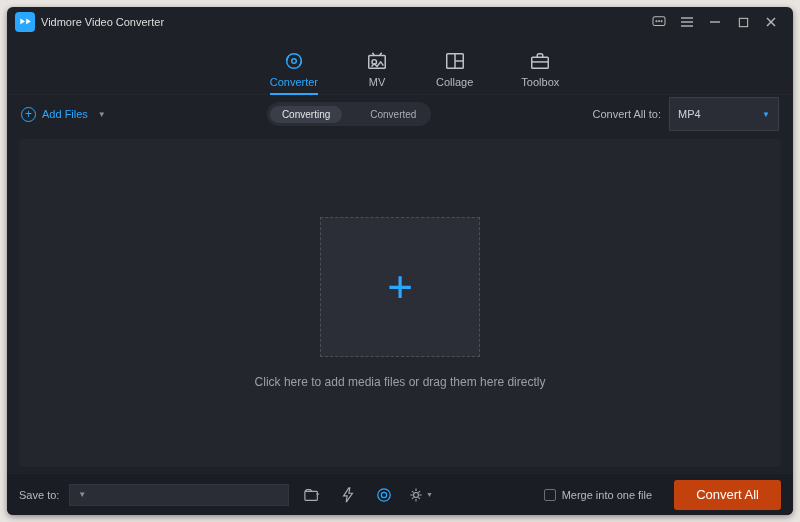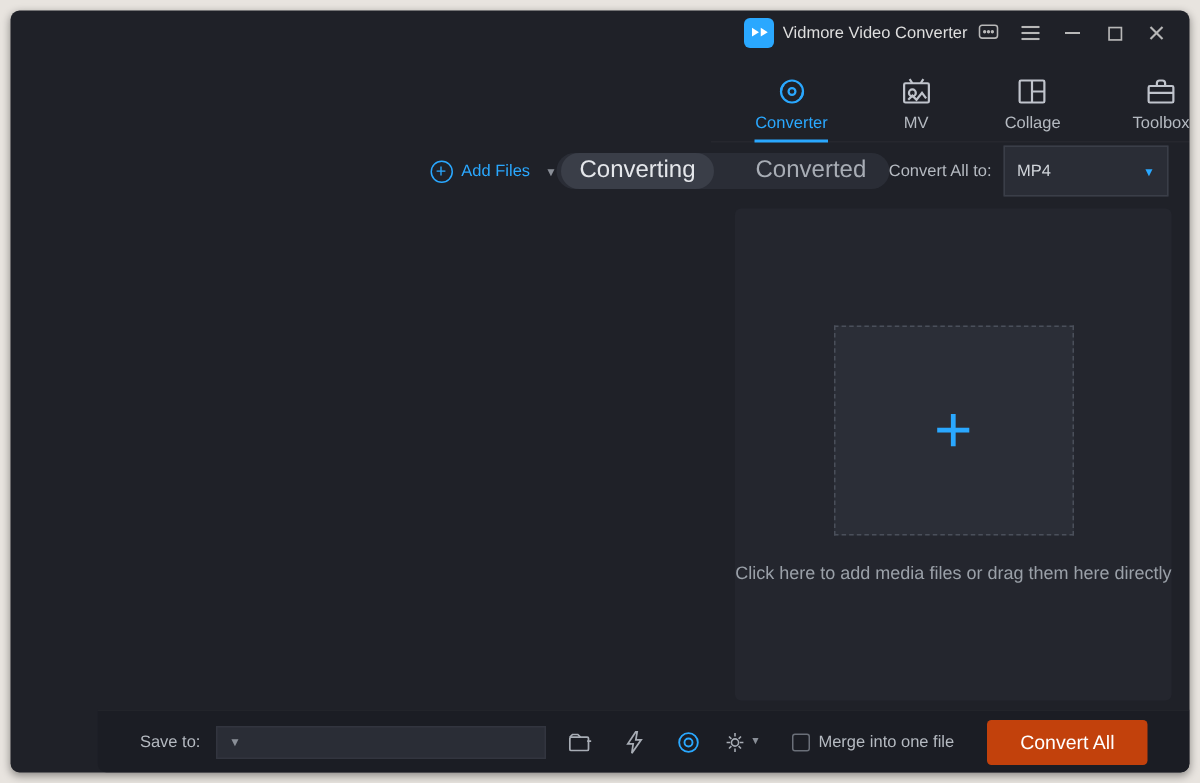--- a/index.html
+++ b/index.html
@@ -14,21 +14,20 @@
     justify-content: center;
   }
   .window {
     width: 786px;
     height: 508px;
     background: #1f2128;
     border-radius: 6px;
     display: flex;
     flex-direction: column;
     box-shadow: 0 2px 6px rgba(0,0,0,0.4);
-    align-items: flex-end;
   }
 
   
   .titlebar {
     height: 30px;
     display: flex;
     align-items: center;
     padding: 0 8px;
     -webkit-app-region: drag;
   }
@@ -95,21 +94,21 @@
     display:flex; align-items:center; justify-content:center;
     font-size:12px; line-height:1;
   }
   .addfiles .caret { margin-left:4px; font-size:8px; color:#8a8f98; }
   .segctrl {
     margin: 0 auto;
     display:flex; align-items:center;
     background:#2a2d36; border-radius: 14px; height:24px; padding:0 3px;
     gap: 16px;
   }
-  .segbtn { padding: 3px 12px; border-radius: 12px; font-size:16px; cursor:pointer; color:#a8adb5; }
+  .segbtn { padding: 3px 12px; border-radius: 12px; font-size:10px; cursor:pointer; color:#a8adb5; }
   .segbtn.active { background:#3a3e48; color:#e5e7eb; }
   .convert-to { display:flex; align-items:center; gap:8px; }
   .convert-to .sel {
     width:110px; height:22px; background:#2a2d36; border:1px solid #3a3e48;
     display:flex; align-items:center; justify-content:space-between;
     padding:16px 8px; font-size:11px; color:#d0d4da; cursor:pointer;
   }
   .tri { font-size:8px; color:#2aa8ff; }
 
   
@@ -131,21 +130,21 @@
   }
   .dropbox .bigplus {
     font-size:44px; font-weight:100; color:#2aa8ff; line-height:1;
   }
   .hint { color:#9aa0a8; font-size:12px; }
 
   
   .bottombar {
     height:42px;
     display:flex; align-items:center;
-    padding: 0 28px;
+    padding: 0 12px;
     gap:10px;
     background:#1b1d24;
     border-top:1px solid rgba(255,255,255,0.03);
     border-radius: 0 0 6px 6px;
   }
   .bottombar .lbl { font-size:11px; color:#b5bac1; }
   .pathsel {
     width:220px; height:22px; background:#2a2d36;
     display:flex; align-items:center; justify-content:space-between;
     padding:0 8px; font-size:10px; color:#c8cbd1; cursor:pointer;

